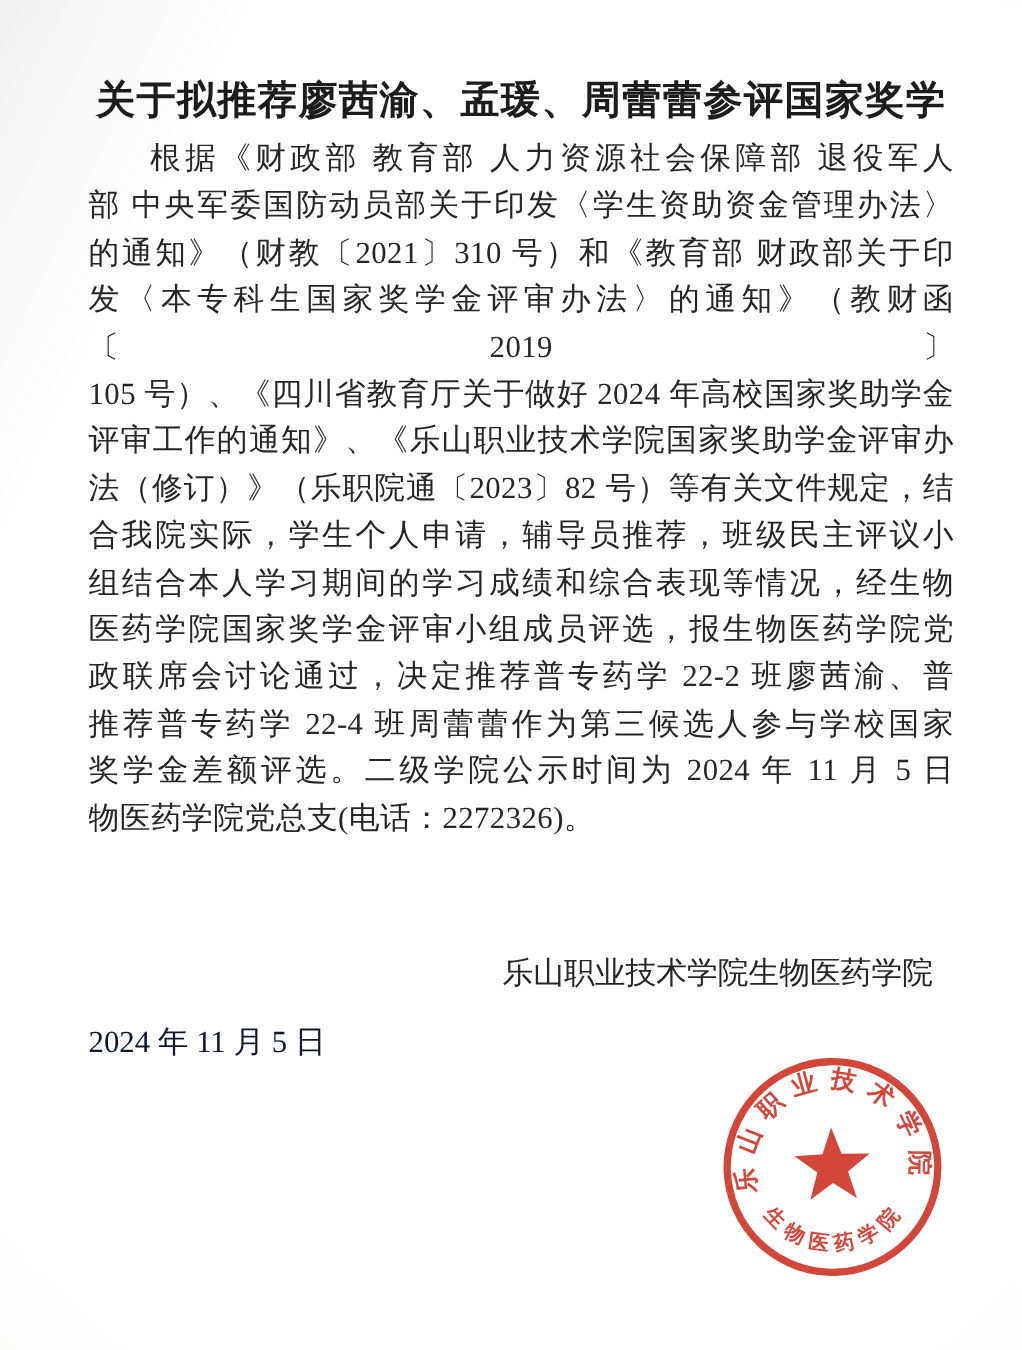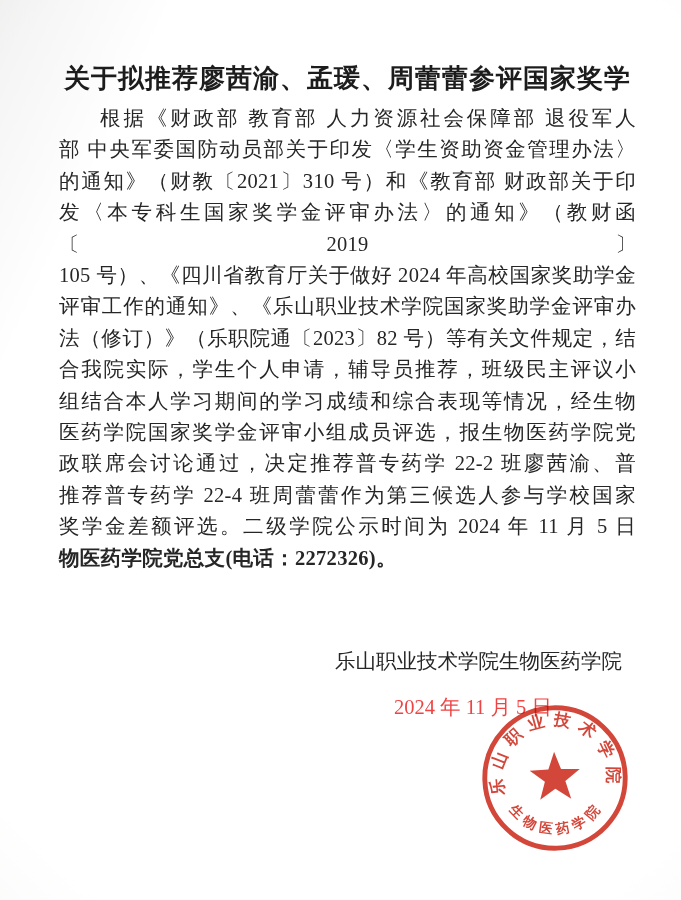--- a/index.html
+++ b/index.html
@@ -15,57 +15,57 @@
   }
   .page {
     position: absolute;
     left: 59px;
     top: 0;
     width: 577px;
     height: 900px;
   }
   .title {
     margin: 0;
-    padding-top: 54px;
+    padding-top: 42px;
     font-size: 26px;
     line-height: 49px;
     font-weight: 700;
     color: #1c1c1c;
     text-align: center;
     letter-spacing: 1px;
   }
   .title-line { display: block; }
   .doc-body {
     margin-top: 0;
     color: #262626;
   }
   .body-line {
     font-size: 20.5px;
     line-height: 31.4px;
     text-align: justify;
     text-align-last: justify;
     letter-spacing: 0.3px;
   }
   .body-line:first-child { text-indent: 2em; }
-  .body-line:last-child { text-align-last: left; font-weight: bold; }
+  .body-line:last-child { text-align-last: left; }
   .signature {
     margin-top: 72px;
     text-align: right;
     padding-right: 14px;
     font-size: 20.5px;
     line-height: 30px;
     color: #262626;
   }
   .sign-date {
     margin-top: 16px;
-    text-align: right;
+    text-align: left;
     padding-right: 84px;
     font-size: 20.5px;
     line-height: 30px;
-    color: #ef4444;
+    color: #0f172a;
   }
   .stamp {
     position: absolute;
     left: 418px;
     top: 699px;
     width: 156px;
     height: 158px;
     mix-blend-mode: multiply;
     opacity: 0.92;
     transform: rotate(-2deg);

